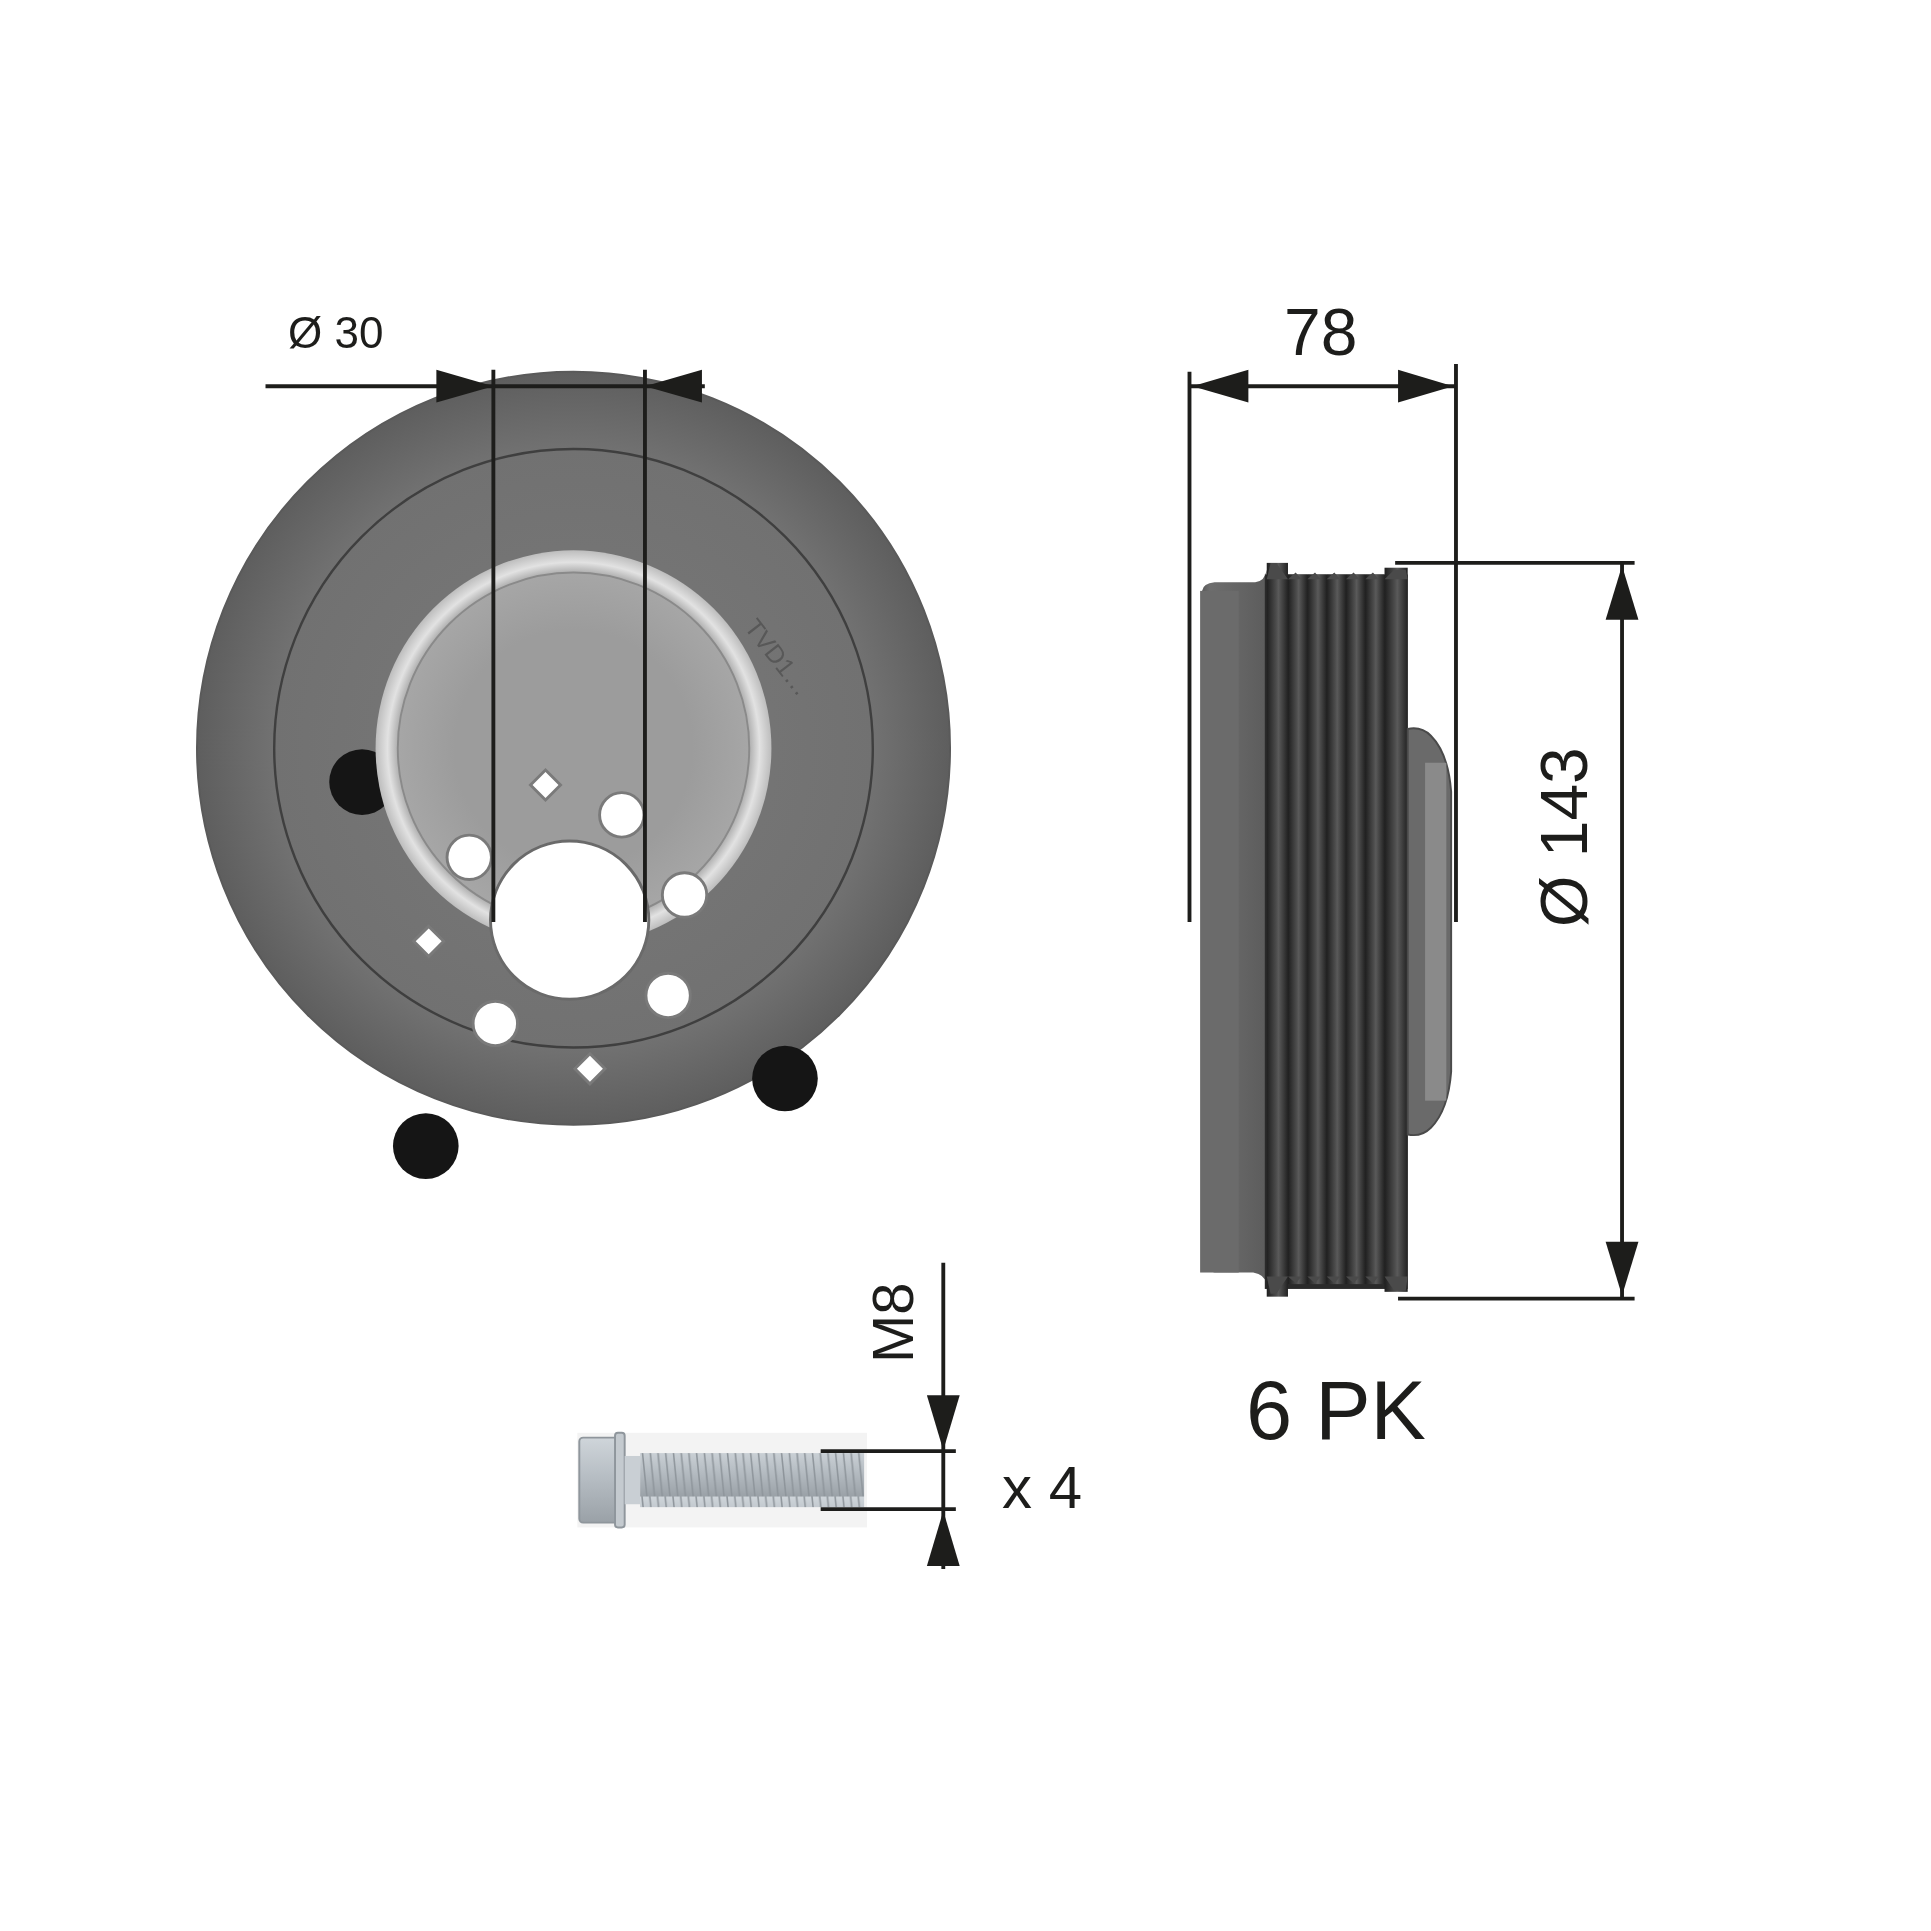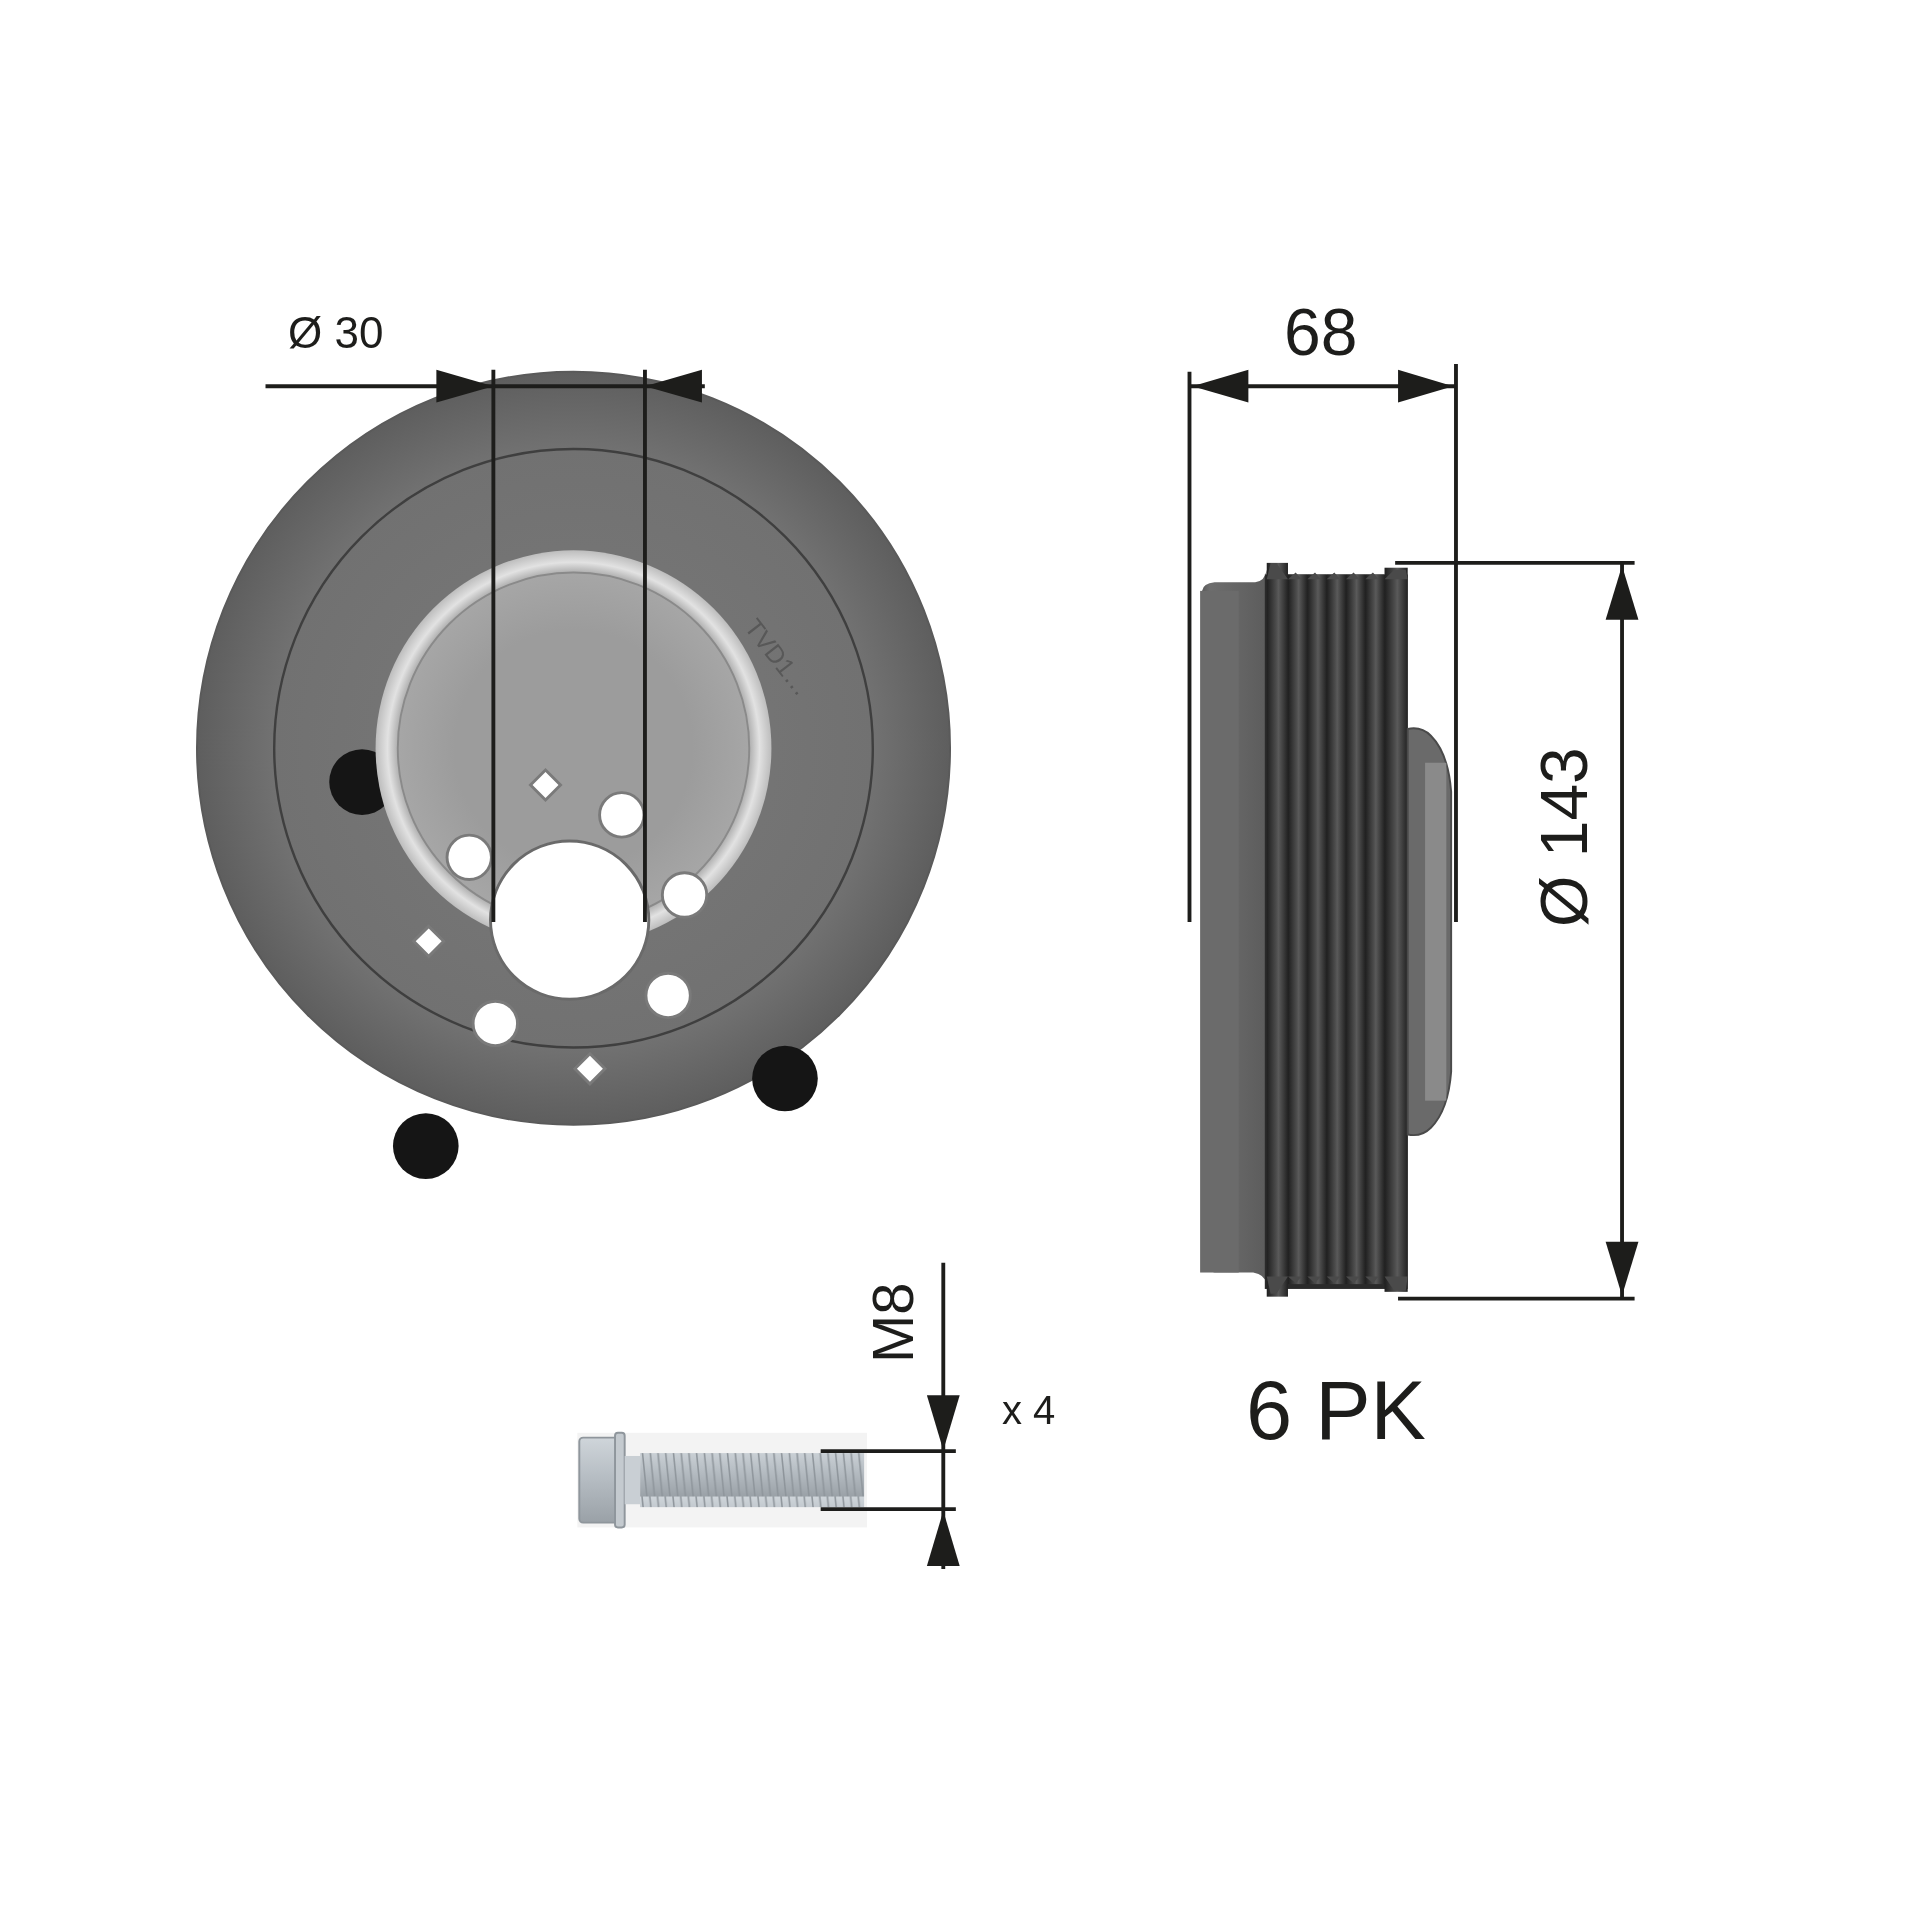--- a/index.html
+++ b/index.html
@@ -3,21 +3,21 @@
 <meta charset="utf-8">
 <style>
   html, body { margin:0; padding:0; background:#ffffff; }
   body { width:1931px; height:1931px; position:relative; overflow:hidden; font-family:"Liberation Sans", sans-serif; }
   #canvas { position:absolute; left:0; top:0; width:1931px; height:1931px; }
   .dimtext { position:absolute; color:#1d1d1b; font-family:"Liberation Sans", sans-serif; white-space:nowrap; line-height:1; }
   .t-d30 { left:288px; top:311px; font-size:44px; }
   .t-47 { left:1284px; top:299px; font-size:66px; }
   .t-d143 { left:1531px; top:927px; font-size:66px; transform:rotate(-90deg); transform-origin:0 0; }
   .t-m8 { left:864px; top:1363px; font-size:58px; transform:rotate(-90deg); transform-origin:0 0; }
-  .t-x4 { left:1002px; top:1390px; font-size:40px; }
+  .t-x4 { left:1002px; top:1458px; font-size:60px; }
   .t-6pk { left:1246px; top:1369px; font-size:83px; font-weight:normal; }
 </style>
 </head>
 <body>
 
 <svg id="canvas" viewBox="0 0 2000 2000" xmlns="http://www.w3.org/2000/svg">
   <defs>
     <radialGradient id="gPulley" cx="50%" cy="50%" r="50%">
       <stop offset="0%" stop-color="#7a7a7a"></stop>
       <stop offset="80%" stop-color="#717171"></stop>
@@ -142,18 +142,18 @@
   <g stroke="#1d1d1b" fill="#1d1d1b">
     <line x1="977" y1="1308" x2="977" y2="1625" stroke-width="4"></line>
     <line x1="850" y1="1503" x2="990" y2="1503" stroke-width="4"></line>
     <line x1="850" y1="1563" x2="990" y2="1563" stroke-width="4"></line>
     <polygon points="977,1502 960,1445 994,1445" stroke="none"></polygon>
     <polygon points="977,1565 960,1622 994,1622" stroke="none"></polygon>
   </g>
 </svg>
 
 <div class="dimtext t-d30">Ø 30</div>
-<div class="dimtext t-47">68</div>
+<div class="dimtext t-47">78</div>
 <div class="dimtext t-d143">Ø 143</div>
 <div class="dimtext t-m8">M8</div>
 <div class="dimtext t-x4">x 4</div>
 <div class="dimtext t-6pk">6 PK</div>
 
 
 </body></html>

